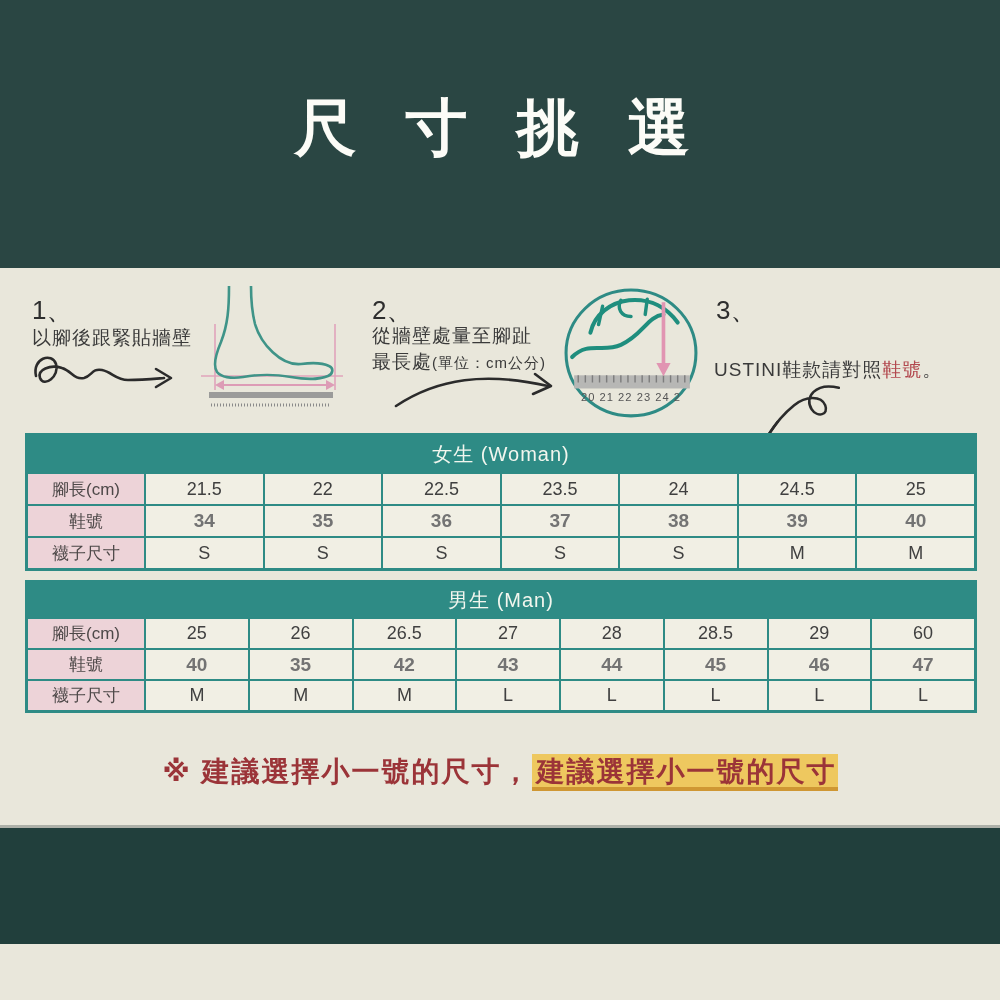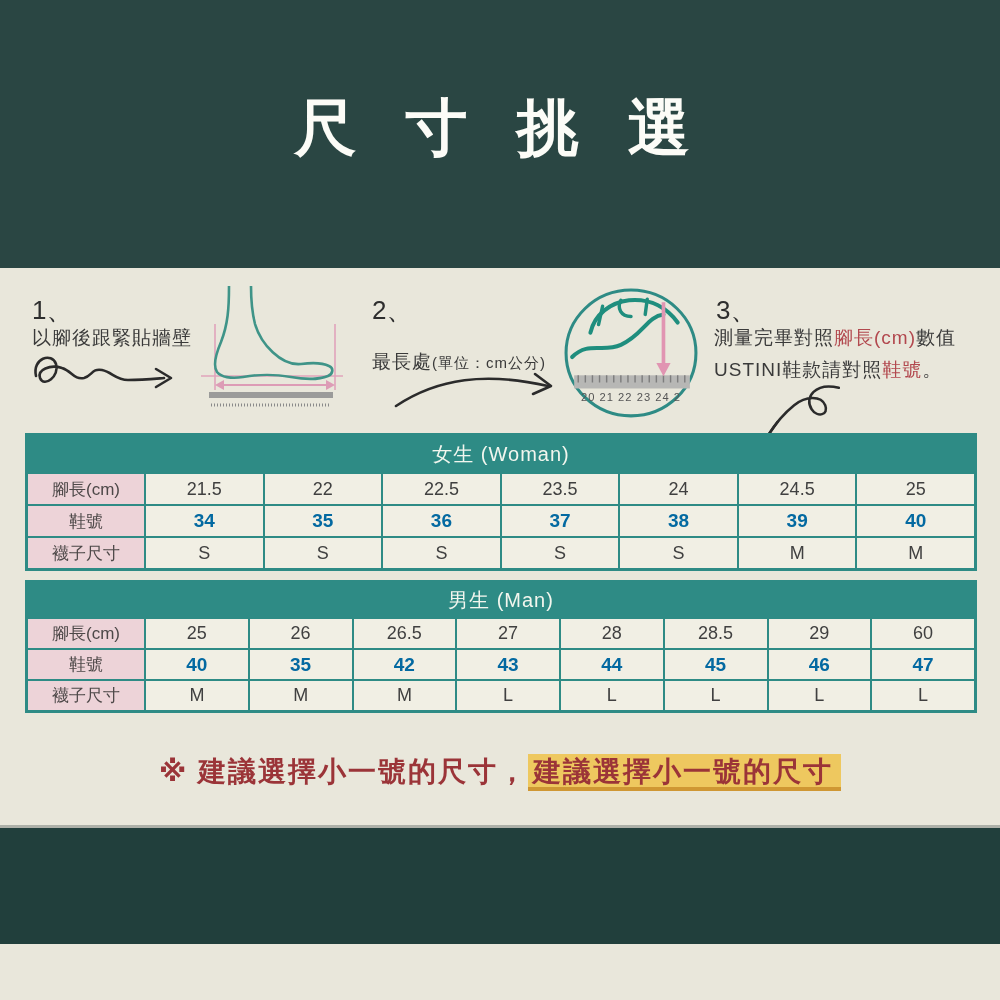--- a/index.html
+++ b/index.html
@@ -31,26 +31,26 @@
   .table-woman{top:433px;grid-template-columns:116px repeat(7,1fr);
                grid-template-rows:36px 30px 30px 30px;}
   .table-man{top:580px;grid-template-columns:116px repeat(8,1fr);
              grid-template-rows:34px 29px 29px 29px;}
   .t-header{grid-column:1/-1;background:#2e8b85;color:#f2f6ee;
             display:flex;align-items:center;justify-content:center;
             font-size:20px;letter-spacing:1px;}
   .cell{background:#f1efe4;display:flex;align-items:center;justify-content:center;
         font-size:18px;color:#404040;}
   .cell.label{background:#edd3d8;font-size:17px;color:#4d4848;}
-  .cell.shoe{font-weight:bold;color:#0369a1;font-size:19px;}
+  .cell.shoe{font-weight:bold;color:#737373;font-size:19px;}
 
   
   .note{position:absolute;top:753px;left:0;width:100%;text-align:center;
         font-size:28px;font-weight:bold;color:#9b3438;letter-spacing:2px;white-space:nowrap;}
-  .note .hl{background:#eec85f;border-bottom:4px solid #cf9733;padding:2px 8px 0 5px;}
+  .note .hl{background:#eec85f;border-bottom:4px solid #cf9733;padding:2px 1px 0 5px;}
 </style>
 </head>
 <body>
 
 <div class="page">
 
   <div class="band-top">
     <h1 class="page-title">尺 寸 挑 選</h1>
   </div>
 
@@ -68,20 +68,21 @@
     <line x1="6" y1="90" x2="148" y2="90" stroke="#e0a4bb" stroke-width="1.6"></line>
     <line x1="26" y1="99" x2="134" y2="99" stroke="#dd9cb6" stroke-width="1.8"></line>
     <polygon points="20,99 29,94 29,104" fill="#dd9cb6"></polygon>
     <polygon points="140,99 131,94 131,104" fill="#dd9cb6"></polygon>
     <rect x="14" y="106" width="124" height="6" fill="#9b9b9a"></rect>
     <line x1="16" y1="119" x2="136" y2="119" stroke="#8a8a8a" stroke-width="3" stroke-dasharray="1 2"></line>
     <path d="M34,0 C34,22 33,38 26,56 C20,70 18,80 22,86 C26,91 36,93 48,91 C66,88 78,88 96,91 C112,94 126,93 133,90 C138,88 139,82 134,80 C126,76 114,77 106,78 C86,80 66,58 60,38 C57,26 56,12 56,0" fill="none" stroke="#3f9488" stroke-width="2.6" stroke-linecap="round"></path>
   </svg>
 
   <div class="step-num" style="top:293px;left:372px;">2、</div>
+  <div class="step-text" style="top:323px;left:372px;">從牆壁處量至腳趾</div>
   <div class="step-text" style="top:349px;left:372px;">
     <span>最長處</span><span class="paren-small">(單位：cm公分)</span>
   </div>
 
   <svg class="illus" style="top:366px;left:390px;" width="175" height="48" viewBox="0 0 175 48">
     <path d="M6,40 C48,12 96,6 158,20" fill="none" stroke="#2b2b2b" stroke-width="2.6" stroke-linecap="round"></path>
     <polyline points="145,8 161,20 143,28" fill="none" stroke="#2b2b2b" stroke-width="2.6" stroke-linecap="round" stroke-linejoin="round"></polyline>
   </svg>
 
   <svg class="illus" style="top:286px;left:562px;" width="138" height="138" viewBox="0 0 136 136">
@@ -90,23 +91,20 @@
     <path d="M28,46 C32,28 48,16 66,14 C88,12 104,22 114,36" fill="none" stroke="#1f8e7e" stroke-width="4" stroke-linecap="round"></path>
     <path d="M40,20 L36,38 M58,14 C54,22 58,30 68,30 M84,13 L82,28" fill="none" stroke="#1f8e7e" stroke-width="3.4" stroke-linecap="round"></path>
     <rect x="12" y="88" width="114" height="13" fill="#b7b7b5"></rect>
     <path d="M16,88V95 M23,88V95 M30,88V95 M37,88V95 M44,88V95 M51,88V95 M58,88V95 M65,88V95 M72,88V95 M79,88V95 M86,88V95 M93,88V95 M100,88V95 M107,88V95 M114,88V95 M121,88V95" stroke="#7d7d7d" stroke-width="1.4" fill="none"></path>
     <text x="68" y="113" font-size="11" fill="#555" text-anchor="middle" letter-spacing="1">20 21 22 23 24 2</text>
     <line x1="100" y1="16" x2="100" y2="78" stroke="#e195b2" stroke-width="3.6"></line>
     <polygon points="100,89 93,76 107,76" fill="#e195b2"></polygon>
   </svg>
 
   <div class="step-num" style="top:293px;left:716px;">3、</div>
-  <div class="step-text" style="top:325px;left:714px;">
-    <span>測量完畢對照</span><span class="red">腳長(cm)</span><span>數值</span>
-  </div>
   <div class="step-text" style="top:357px;left:714px;">
     <span>USTINI鞋款請對照</span><span class="red">鞋號</span><span>。</span>
   </div>
 
   <svg class="illus" style="top:382px;left:752px;" width="95" height="66" viewBox="0 0 95 68">
     <path d="M88,6 C64,0 52,16 60,28 C66,37 78,34 74,24 C70,14 54,14 42,24 C32,32 22,44 15,55" fill="none" stroke="#2b2b2b" stroke-width="2.6" stroke-linecap="round"></path>
     <polyline points="25,41 13,58 31,54" fill="none" stroke="#2b2b2b" stroke-width="2.6" stroke-linecap="round" stroke-linejoin="round"></polyline>
   </svg>
 
   <div class="size-table table-woman">

